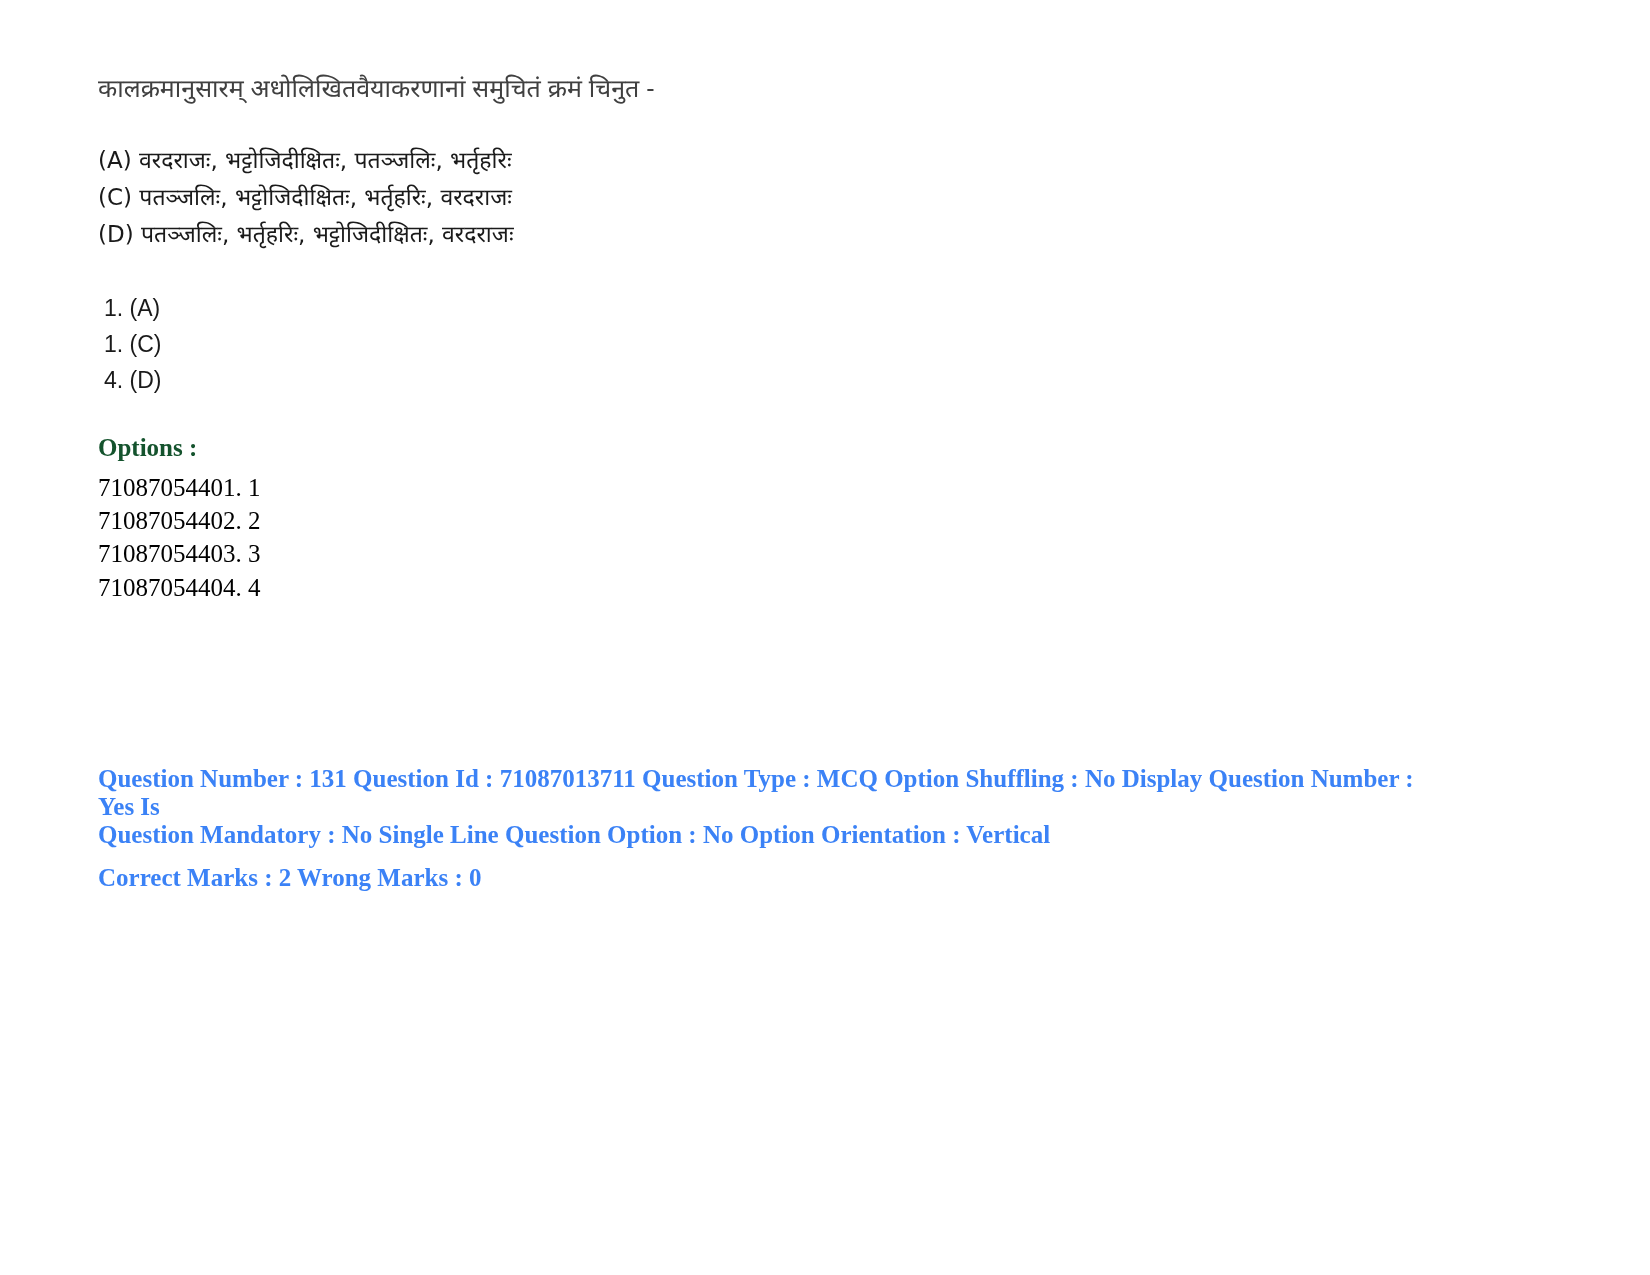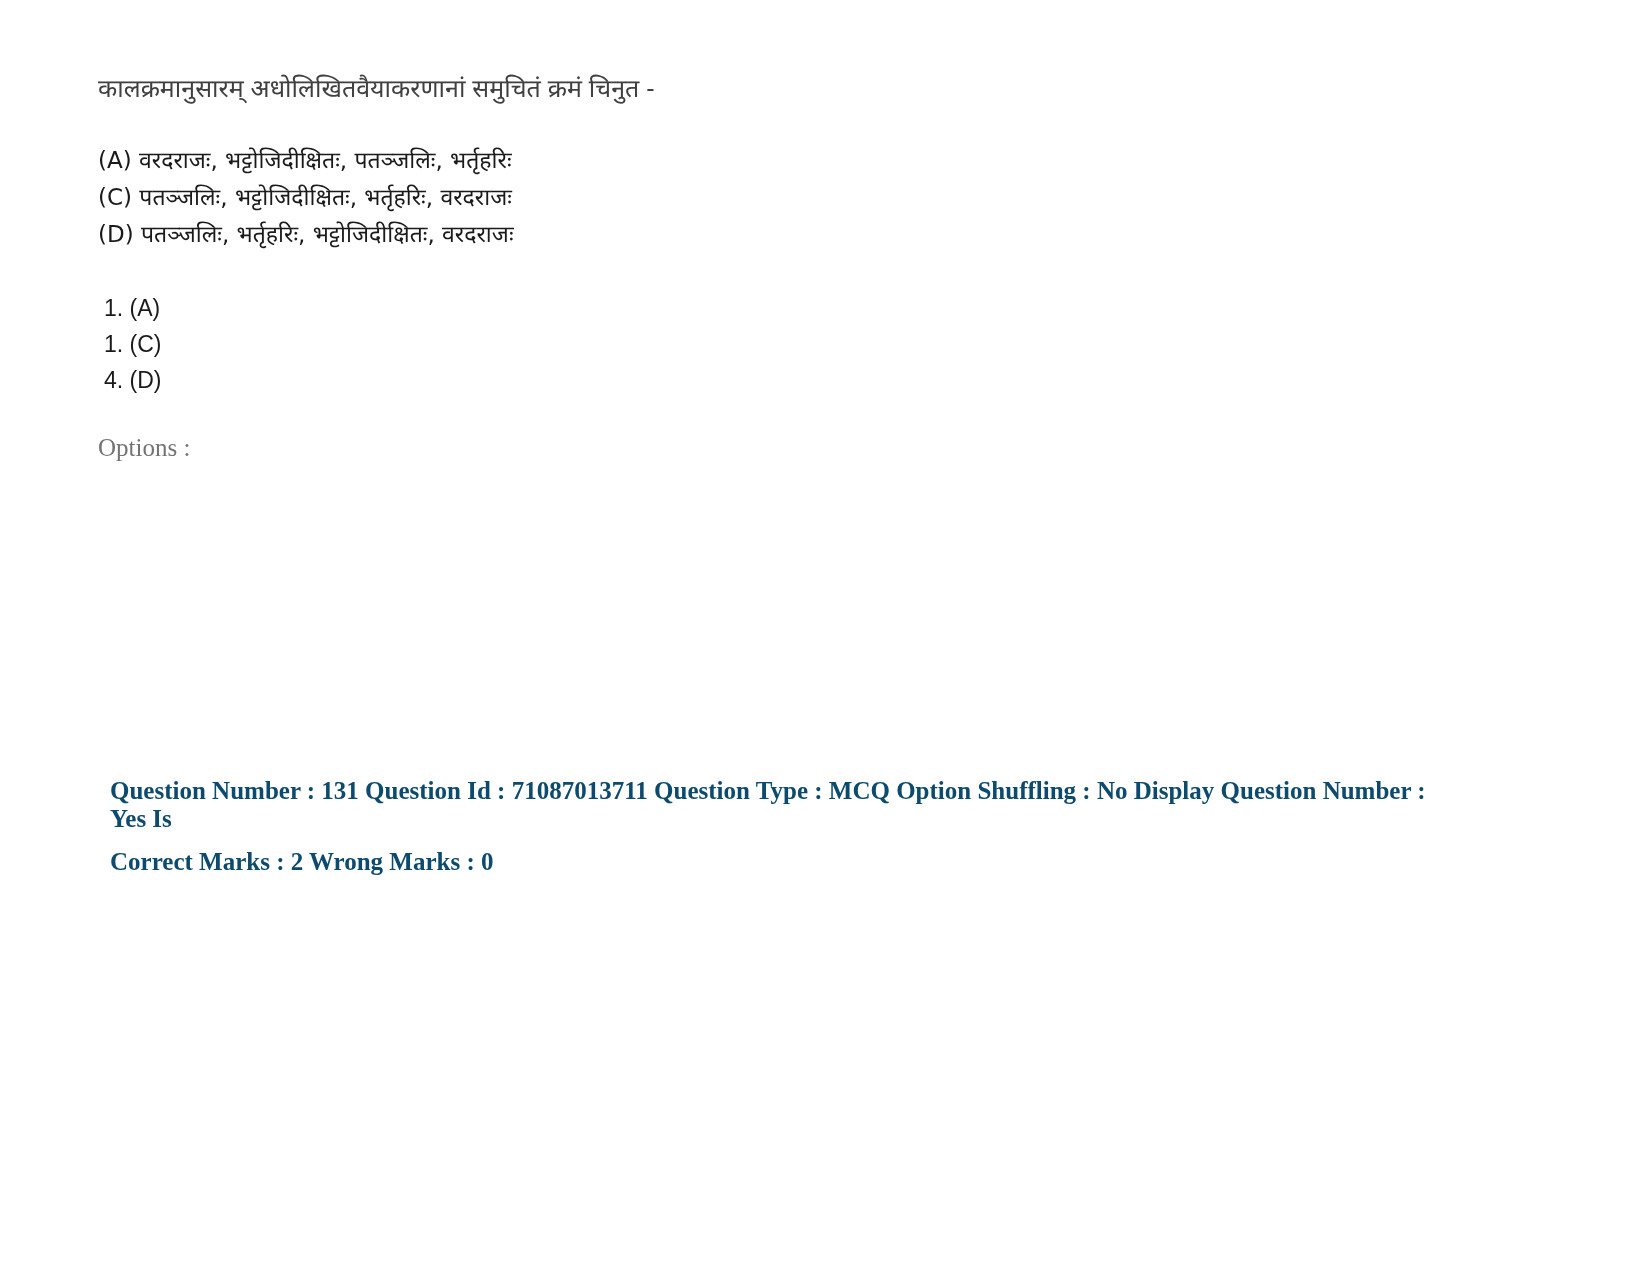--- a/index.html
+++ b/index.html
@@ -65,25 +65,25 @@
     font-size: 23px;
     line-height: 1.58;
     color: #1a1a1a;
     padding-left: 6px;
     white-space: nowrap;
   }
 
   
   .options-heading {
     font-family: "Liberation Serif", "DejaVu Serif", serif;
-    font-weight: normal;
+    font-weight: bold;
     font-size: 25px;
     line-height: 1.3;
     margin: 0 0 6px 0;
-    color: #737373;
+    color: #14532d;
   }
   .options-list {
     margin: 0;
     padding: 0;
     list-style: none;
   }
   .options-list li {
     font-family: "Liberation Serif", "DejaVu Serif", serif;
     font-size: 25px;
     line-height: 1.33;
@@ -96,22 +96,22 @@
     position: absolute;
     left: 98px;
     top: 765px;
     width: 1345px;
   }
   .meta-line {
     font-family: "Liberation Serif", "DejaVu Serif", serif;
     font-weight: bold;
     font-size: 25px;
     line-height: 1.12;
-    color: #0c4a6e;
-    margin: 12px;
+    color: #3b82f6;
+    margin: 0;
   }
   .meta-line.marks {
     margin-top: 15px;
   }
 </style>
 </head>
 <body>
 
 <div class="page">
 
@@ -127,21 +127,28 @@
 
 
     <ul class="answer-list">
       <li>1. (A)</li>
       <li>1. (C)</li>
       <li>4. (D)</li>
     </ul>
 
     <p class="options-heading">Options :</p>
 
+    <ul class="options-list">
+      <li>71087054401. 1</li>
+      <li>71087054402. 2</li>
+      <li>71087054403. 3</li>
+      <li>71087054404. 4</li>
+    </ul>
 
   </div>
 
   <div class="meta">
     <p class="meta-line">Question Number : 131 Question Id : 71087013711 Question Type : MCQ Option Shuffling : No Display Question Number : Yes Is</p>
+    <p class="meta-line">Question Mandatory : No Single Line Question Option : No Option Orientation : Vertical</p>
     <p class="meta-line marks">Correct Marks : 2 Wrong Marks : 0</p>
   </div>
 
 </div>
 
 </body></html>

